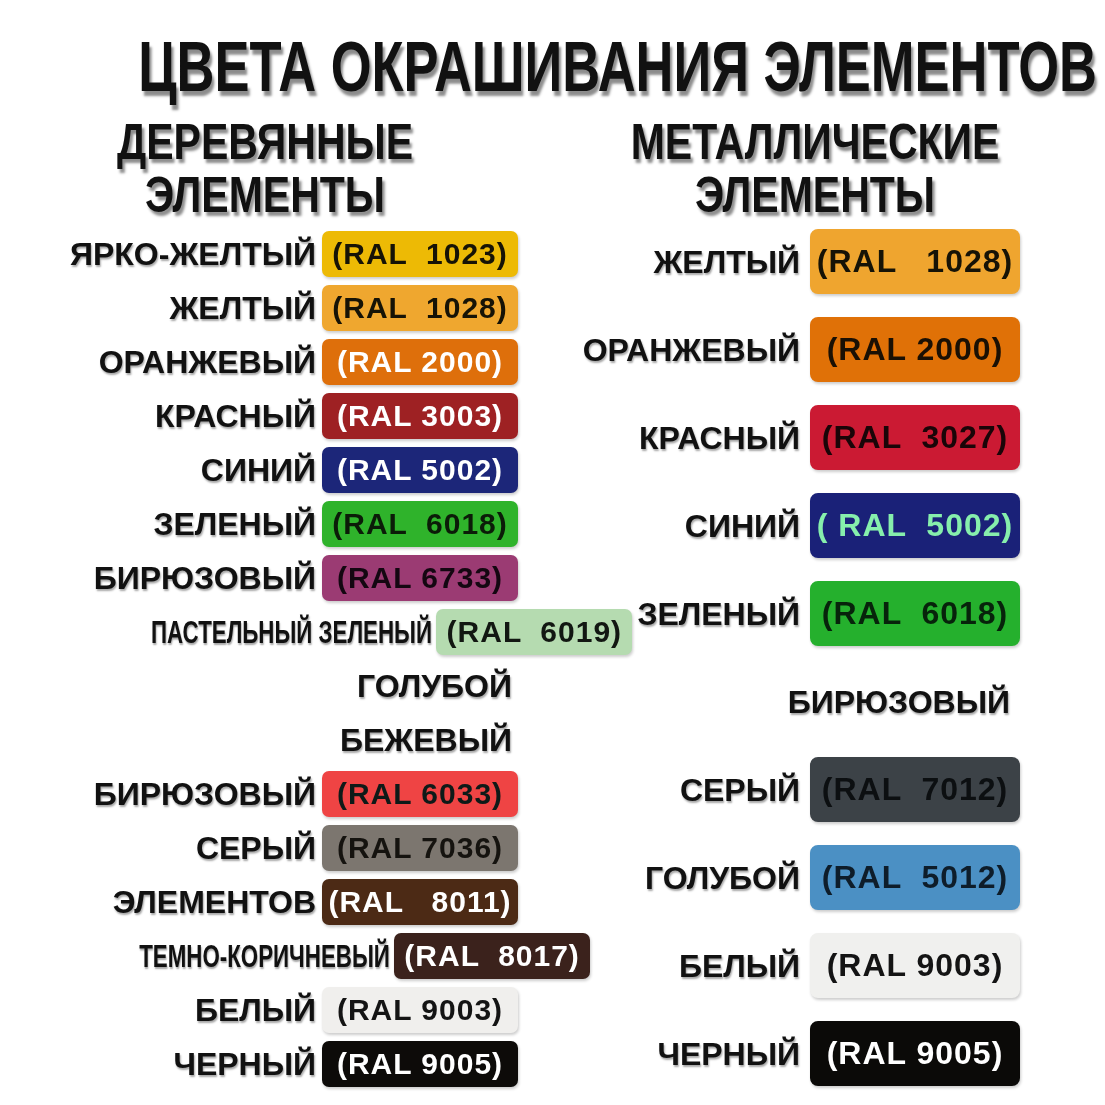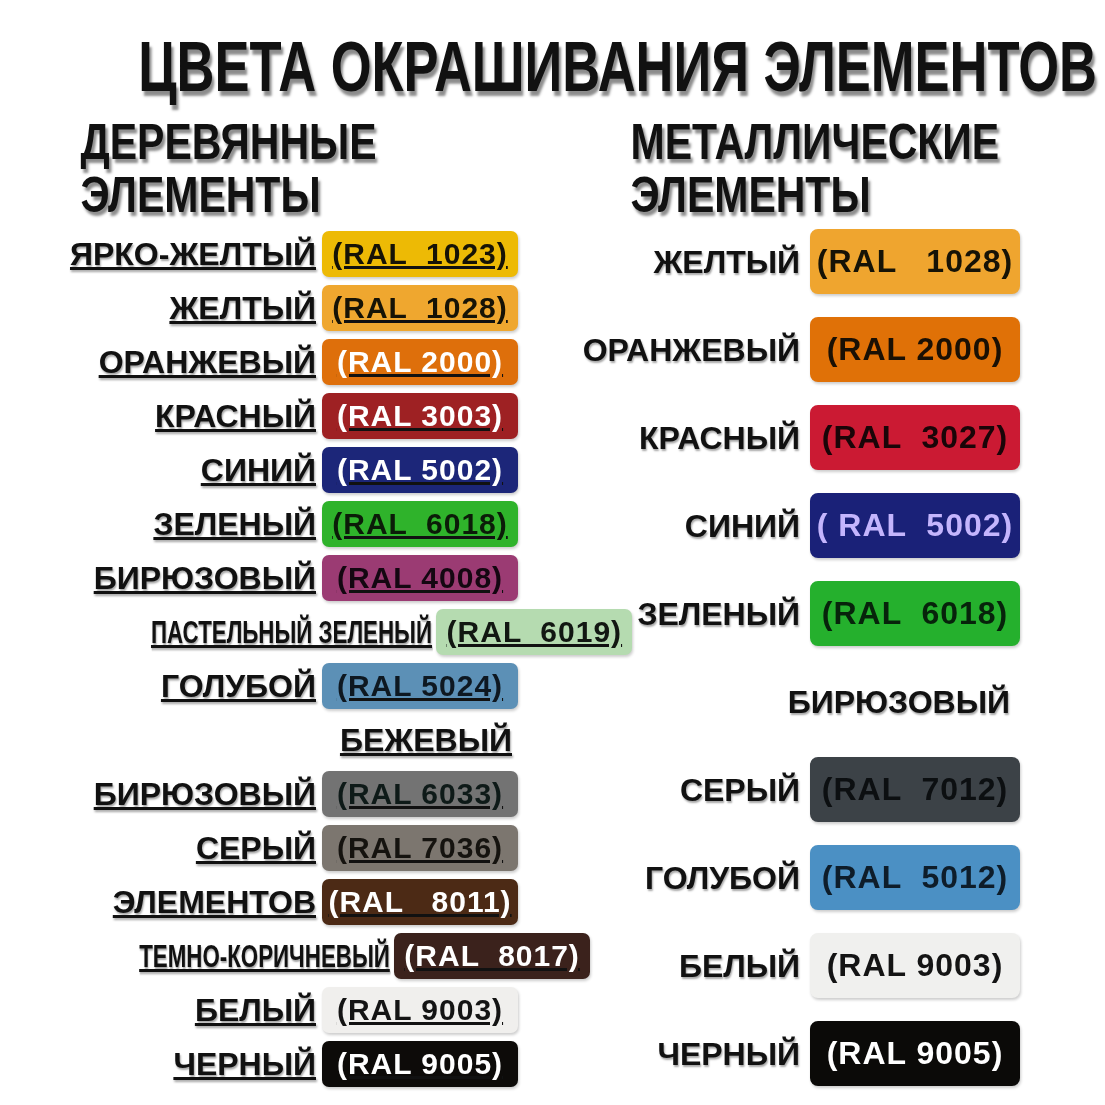--- a/index.html
+++ b/index.html
@@ -8,34 +8,34 @@
 
   .title{
     position:absolute;top:32px;left:0;width:100%;margin:0;
     text-align:center;font-size:70px;line-height:1;font-weight:700;
     transform:scaleX(0.75);transform-origin:50% 50%;
     letter-spacing:0px;white-space:nowrap;
     text-shadow:3px 5px 3px rgba(0,0,0,0.45);
   }
 
   .col-header{
-    position:absolute;top:116px;text-align:left;
+    position:absolute;top:116px;text-align:center;
     font-size:50px;line-height:1.06;font-weight:700;
     text-shadow:3px 4px 3px rgba(0,0,0,0.45);
   }
   .col-header .hline{transform:scaleX(0.82);transform-origin:50% 50%;white-space:nowrap;}
   .col-header.wood{left:40px;width:450px;}
   .col-header.metal{left:590px;width:450px;}
 
   .rows{position:absolute;display:flex;flex-direction:column;}
   .rows.wood{left:40px;top:231px;width:478px;gap:8px;}
   .rows.metal{left:560px;top:229px;width:460px;gap:23px;}
 
   .row{display:flex;align-items:center;}
-  .rows.wood .row{height:46px;text-decoration:underline;}
+  .rows.wood .row{height:46px;}
   .rows.metal .row{height:65px;}
 
   .lbl{
     flex:1;text-align:right;font-weight:700;font-size:32px;line-height:1;
     white-space:nowrap;letter-spacing:0px;
     text-shadow:1px 2px 2px rgba(0,0,0,0.35);
   }
   .rows.wood .lbl{padding-right:6px;}
   .rows.metal .lbl{padding-right:10px;}
   .lbl.condensed{transform:scaleX(0.72);transform-origin:100% 50%;font-size:31px;}
@@ -92,40 +92,39 @@
         <div class="sw" style="background-color: rgb(28, 38, 121); color: rgb(255, 255, 255);">(RAL 5002)</div>
       </div>
 
       <div class="row">
         <div class="lbl">ЗЕЛЕНЫЙ</div>
         <div class="sw" style="background-color: rgb(47, 179, 43); color: rgb(11, 28, 8);">(RAL  6018)</div>
       </div>
 
       <div class="row">
         <div class="lbl">БИРЮЗОВЫЙ</div>
-        <div class="sw" style="background-color: rgb(155, 59, 115); color: rgb(20, 7, 17);">(RAL 4008)</div>
+        <div class="sw" style="background-color: rgb(155, 59, 115); color: rgb(20, 7, 17);">(RAL 6733)</div>
       </div>
 
       <div class="row">
         <div class="lbl condensed">ПАСТЕЛЬНЫЙ ЗЕЛЕНЫЙ</div>
         <div class="sw" style="background-color: rgb(181, 219, 176); color: rgb(18, 23, 18);">(RAL  6019)</div>
       </div>
 
       <div class="row">
         <div class="lbl">ГОЛУБОЙ</div>
-        <div class="sw" style="background-color: rgb(92, 144, 182); color: rgb(14, 24, 33);">(RAL 5024)</div>
       </div>
 
       <div class="row">
         <div class="lbl">БЕЖЕВЫЙ</div>
       </div>
 
       <div class="row">
         <div class="lbl">БИРЮЗОВЫЙ</div>
-        <div class="sw" style="background-color: #737373; color: rgb(14, 26, 24);">(RAL 6033)</div>
+        <div class="sw" style="background-color: #ef4444; color: rgb(14, 26, 24);">(RAL 6033)</div>
       </div>
 
       <div class="row">
         <div class="lbl">СЕРЫЙ</div>
         <div class="sw" style="background-color: rgb(124, 118, 111); color: rgb(21, 19, 15);">(RAL 7036)</div>
       </div>
 
       <div class="row">
         <div class="lbl">ЭЛЕМЕНТОВ</div>
         <div class="sw" style="background-color: rgb(76, 42, 21); color: rgb(255, 255, 255);">(RAL   8011)</div>
@@ -159,21 +158,21 @@
         <div class="sw" style="background-color: rgb(224, 113, 7); color: rgb(26, 16, 4);">(RAL 2000)</div>
       </div>
 
       <div class="row">
         <div class="lbl">КРАСНЫЙ</div>
         <div class="sw" style="background-color: rgb(203, 26, 51); color: rgb(26, 5, 8);">(RAL  3027)</div>
       </div>
 
       <div class="row">
         <div class="lbl">СИНИЙ</div>
-        <div class="sw" style="background-color: rgb(26, 33, 120); color: #c4b5fd;">( RAL  5002)</div>
+        <div class="sw" style="background-color: rgb(26, 33, 120); color: #86efac;">( RAL  5002)</div>
       </div>
 
       <div class="row">
         <div class="lbl">ЗЕЛЕНЫЙ</div>
         <div class="sw" style="background-color: rgb(37, 176, 45); color: rgb(7, 35, 11);">(RAL  6018)</div>
       </div>
 
       <div class="row">
         <div class="lbl">БИРЮЗОВЫЙ</div>
       </div>

